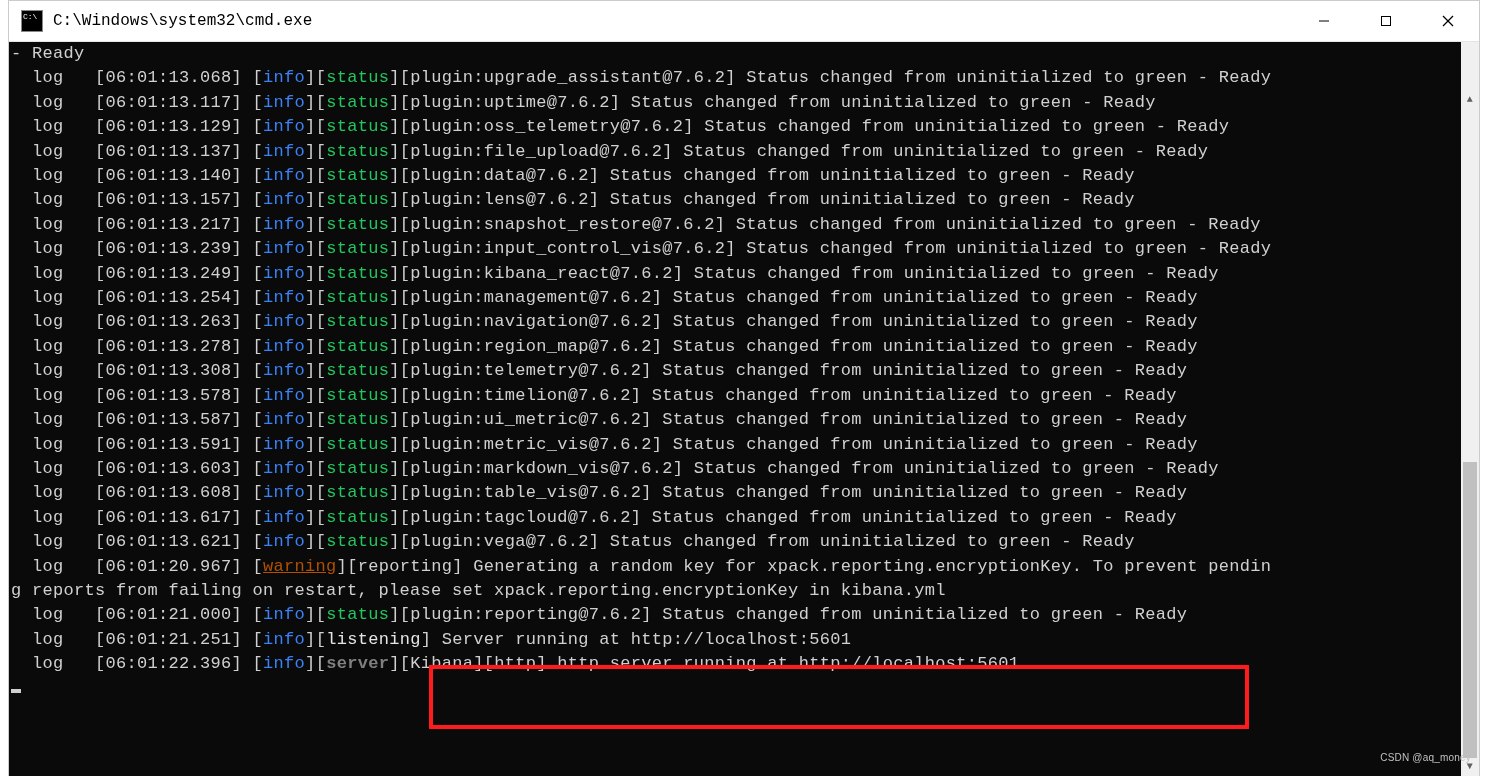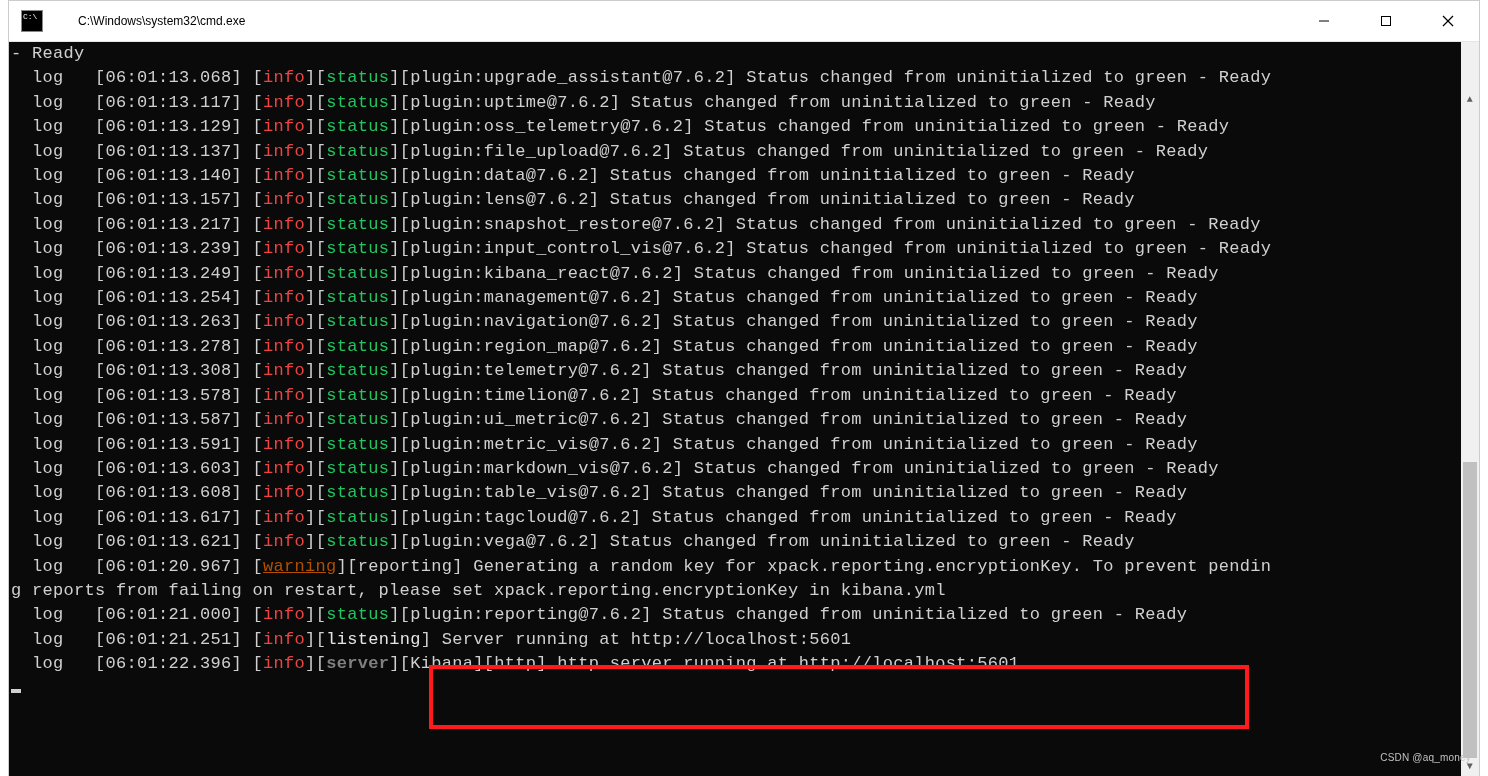--- a/index.html
+++ b/index.html
@@ -40,25 +40,24 @@
   }
   .titlebar .appicon::after {
     content: "C:\\";
     color: #fff;
     font-size: 8px;
     position: absolute;
     left: 1px;
     top: 1px;
   }
   .titlebar .title {
-    font-family: Liberation Sans, sans-serif;
-    font-size: 12px;
+    font-family: Liberation Mono, monospace;
+    font-size: 16px;
     color: #000;
     flex: 1;
-    margin-left: 25px;
   }
   .winbtns {
     display: flex;
     height: 100%;
   }
   .winbtn {
     width: 62px;
     height: 100%;
     display: flex;
     align-items: center;
@@ -82,21 +81,21 @@
     letter-spacing: 0.3px;
     padding-left: 33px;
   }
   .term-inner {
     position: absolute;
     left: 0;
     top: 0;
     padding-left: 2px;
   }
   .log-line { white-space: pre; }
-  .green { color: #ef4444; }
+  .green { color: #3b82f6; }
   .cyan { color: #22c55e; }
   .magenta { color: #e5e5e5; margin-top: 47px; }
   .brown { color: #b05000; text-decoration: underline; }
   .gray { color: #808080; font-weight: bold; }
   .white { color: #d0d0d0; }
   .cursor {
     display: inline-block;
     width: 10px;
     height: 4px;
     background: #d0d0d0;

